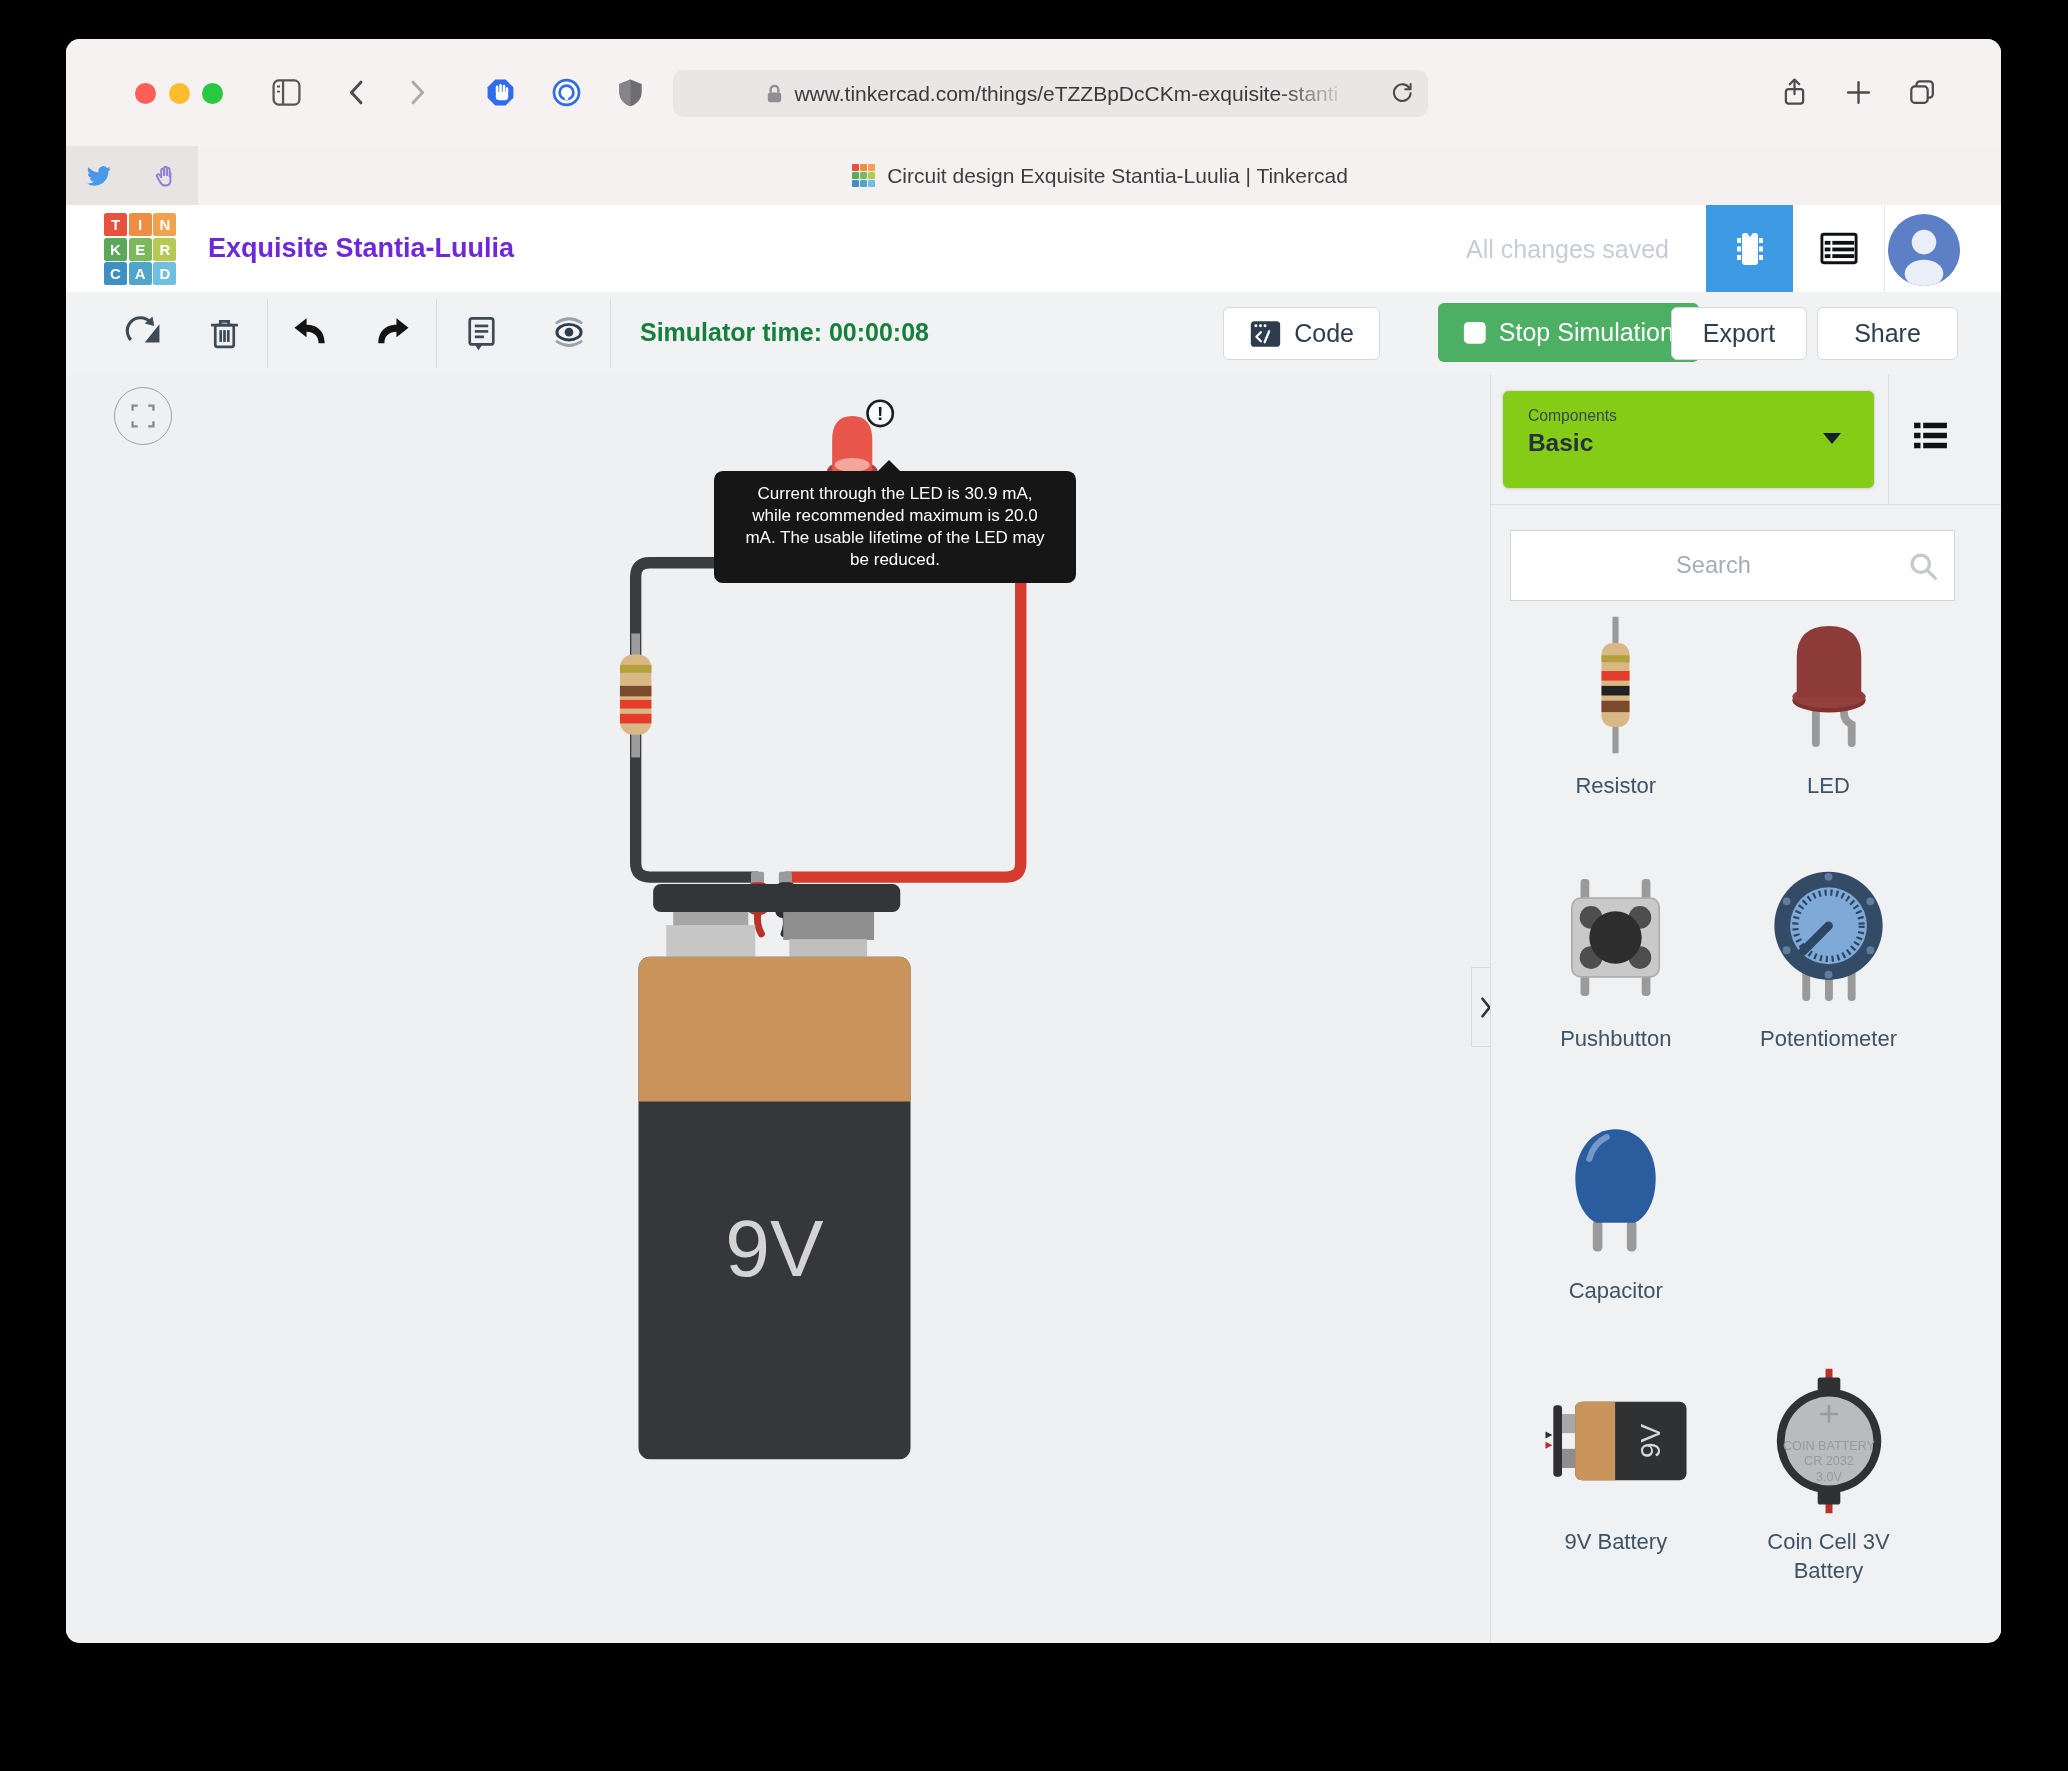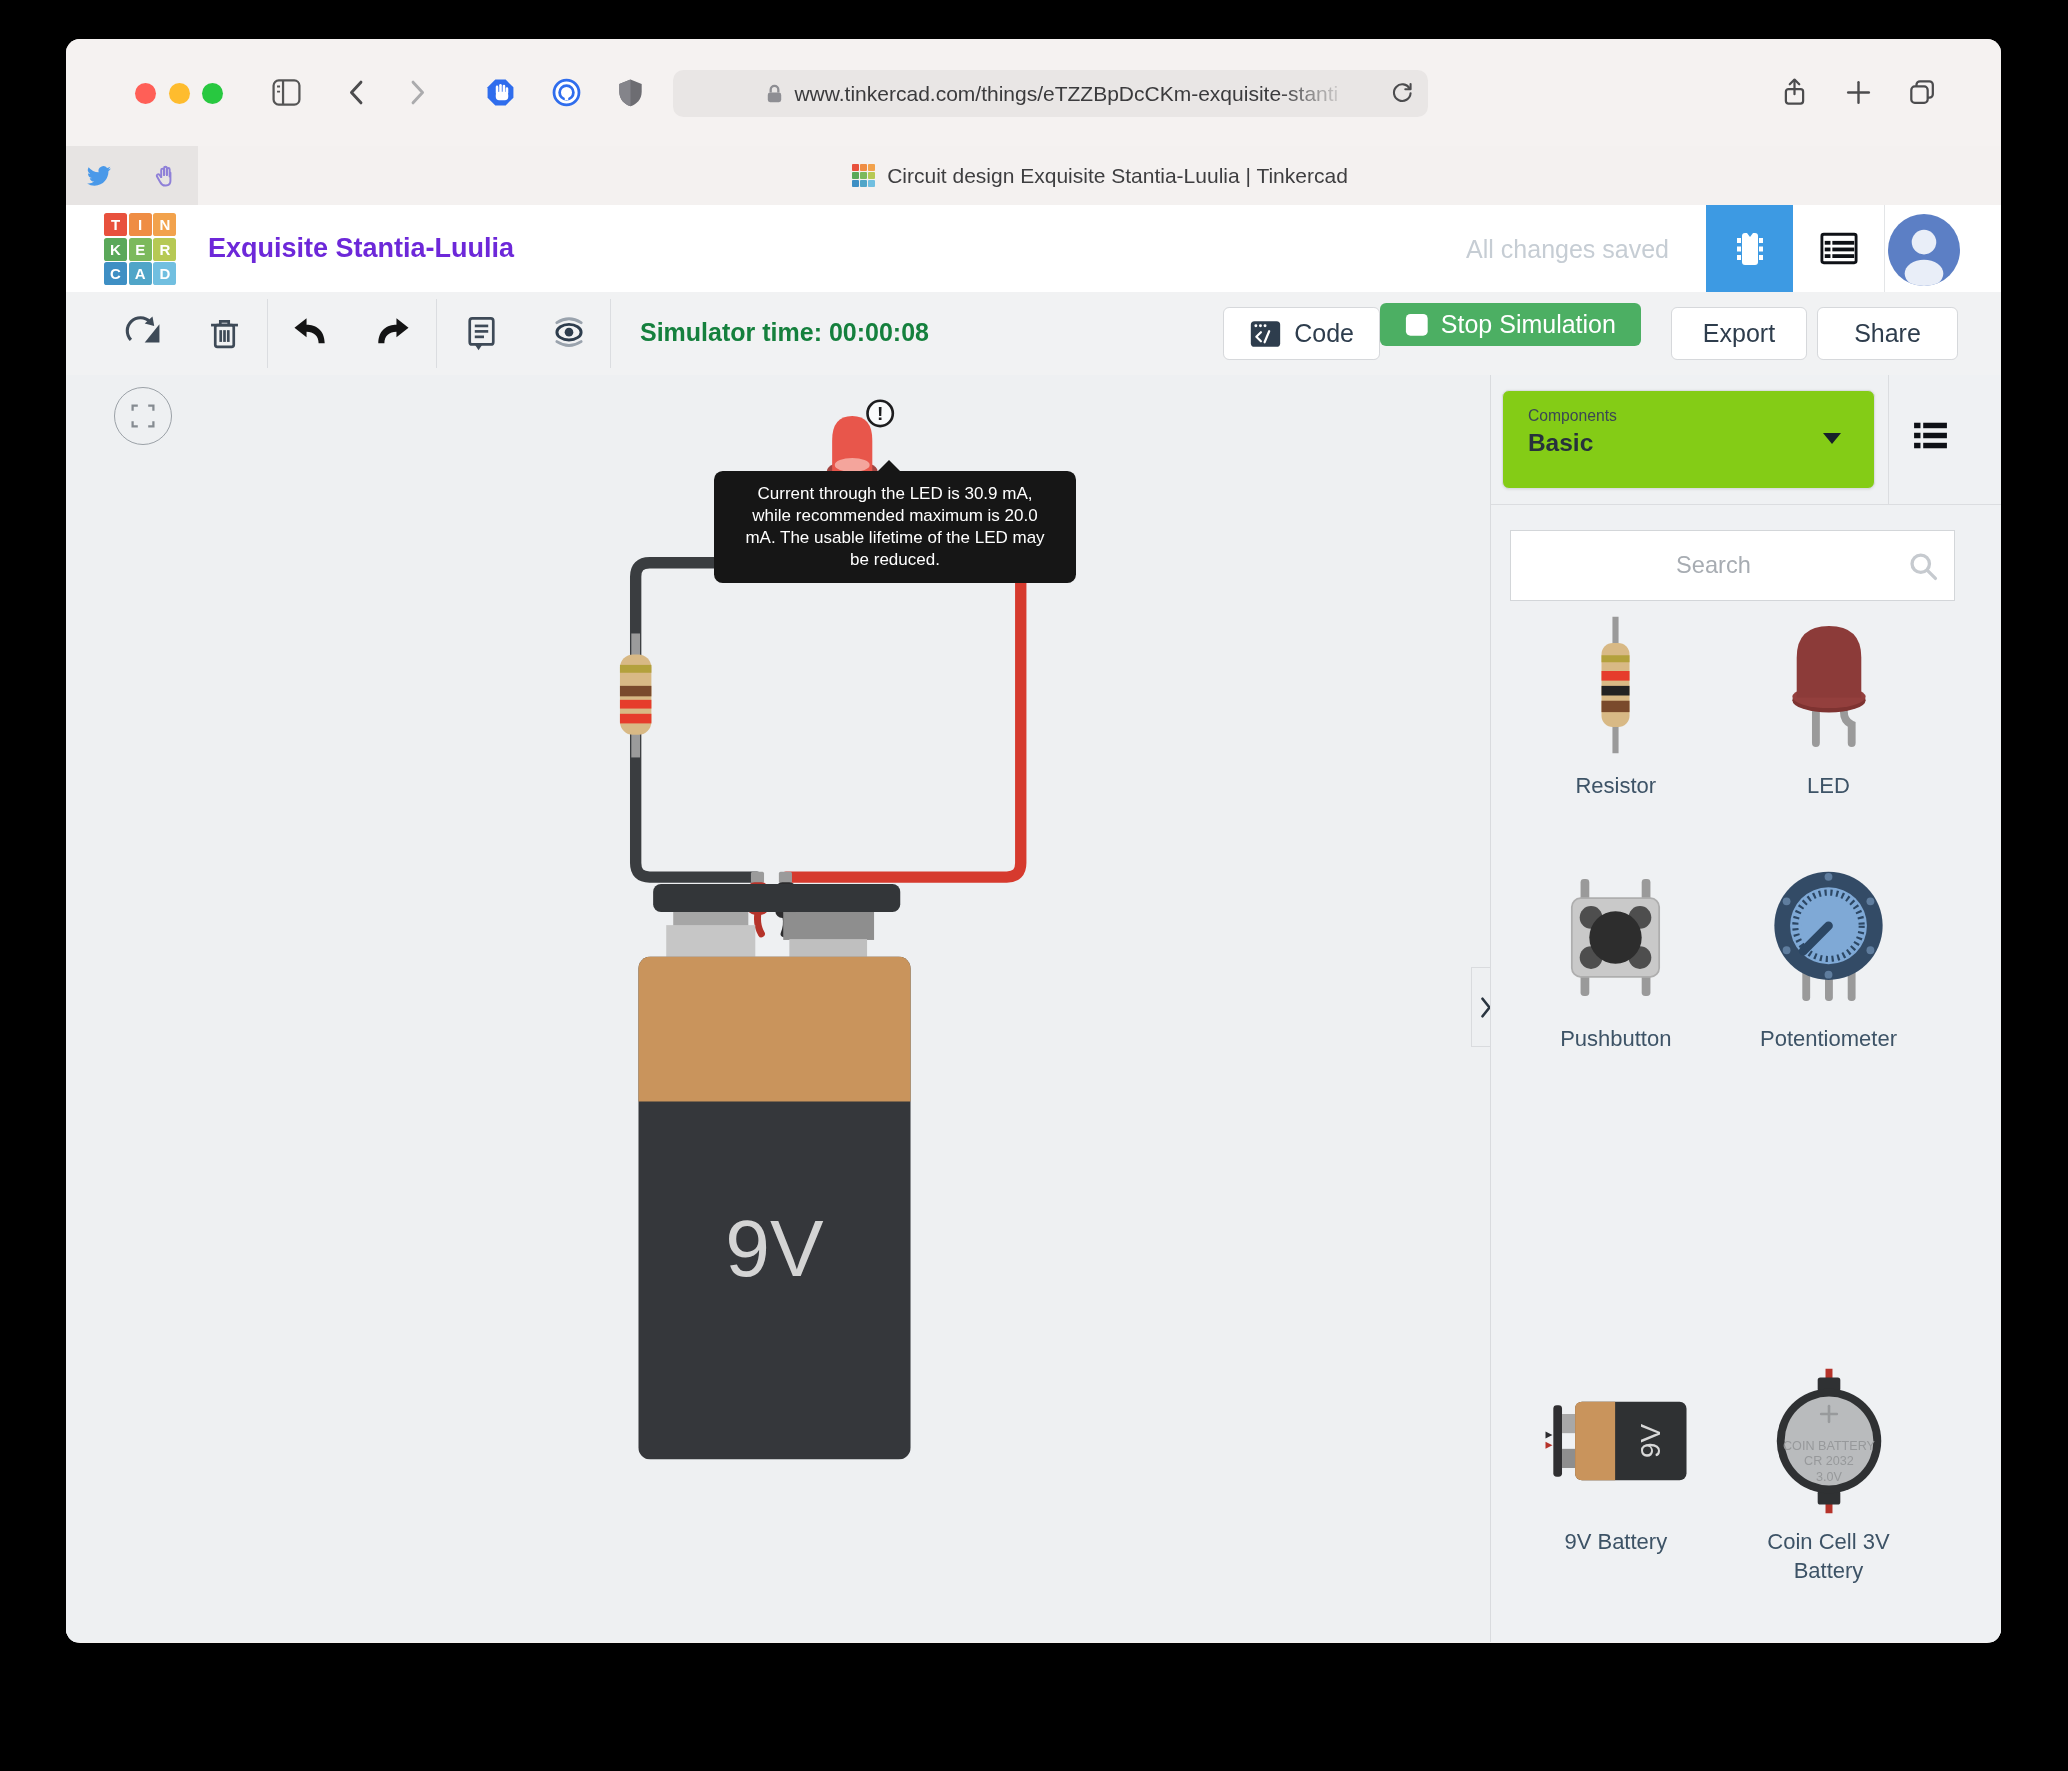--- a/index.html
+++ b/index.html
@@ -314,21 +314,21 @@
       <svg viewBox="0 0 36 32" width="33" height="30">
         <rect x="2" y="2" width="32" height="28" rx="4" fill="#2e3d4d"></rect>
         <circle cx="7.5" cy="7" r="1.6" fill="#fff"></circle>
             <circle cx="12.5" cy="7" r="1.6" fill="#fff"></circle>
             <circle cx="17.5" cy="7" r="1.6" fill="#fff"></circle>
         <polyline points="13,14 8,19 13,24" fill="none" stroke="#fff" stroke-width="2.4" stroke-linecap="round" stroke-linejoin="round"></polyline>
         <line x1="17" y1="25" x2="22" y2="13" stroke="#fff" stroke-width="2.4" stroke-linecap="round"></line>
       </svg>
       <span>Code</span>
     </div>
-    <div class="btn stopbtn" style="left:1314px;top:11.4px;width:261px;height:43px">
+    <div class="btn stopbtn" style="left:1372px;top:11.4px;width:261px;height:59px">
       <svg viewBox="0 0 26 26" width="23.6" height="23.6">
             <rect x="1" y="1" width="24" height="24" rx="5" fill="#fff"></rect>
           </svg>
       <span>Stop Simulation</span>
     </div>
     <div class="btn" style="left:1605px;top:15px;width:136px;height:53px">
       <span>Export</span>
     </div>
     <div class="btn" style="left:1751px;top:15px;width:141px;height:53px">
       <span>Share</span>
@@ -519,20 +519,33 @@
                 </g>
             <circle cx="75" cy="66" r="44" fill="#7fa9d6"></circle>
             <circle cx="75" cy="66" r="38" fill="none" stroke="#2c4764" stroke-width="7" stroke-dasharray="2.5 4.2"></circle>
             <circle cx="75" cy="66" r="31" fill="#7fa9d6"></circle>
             <line x1="75" y1="66" x2="46" y2="95" stroke="#2c4764" stroke-width="10" stroke-linecap="round"></line>
           </svg>
         </div>
         <div class="celllabel">Potentiometer</div>
       </div>
 
+      <div class="cell" style="left:18.3px;top:728px">
+        <div class="cellicon">
+          <svg viewBox="0 0 120 150" width="105" height="131">
+            <g fill="#9a9a9a">
+                  <rect x="34" y="110" width="11" height="36" rx="5"></rect>
+                  <rect x="73" y="110" width="11" height="36" rx="5"></rect>
+                </g>
+            <path d="M60 6 C87 6 106 30 106 62 C106 92 93 108 82 113 L38 113 C27 108 14 92 14 62 C14 30 33 6 60 6 Z" fill="#2a5c9e"></path>
+            <path d="M30 40 Q35 22 50 15" fill="none" stroke="#7499c8" stroke-width="7" stroke-linecap="round"></path>
+          </svg>
+        </div>
+        <div class="celllabel">Capacitor</div>
+      </div>
 
       <div class="cell" style="left:18.3px;top:979px">
         <div class="cellicon">
           <svg viewBox="0 0 170 110" width="148" height="96">
             <path d="M4 44 l8 4 -8 4 z" fill="#2c2c2e"></path>
             <path d="M4 56 l8 4 -8 4 z" fill="#b5332a"></path>
             <rect x="13" y="14" width="10" height="82" rx="4" fill="#2f2f31"></rect>
             <rect x="23" y="24" width="15" height="22" fill="#a8a8a8"></rect>
             <rect x="23" y="64" width="15" height="22" fill="#8e8e8e"></rect>
             <rect x="38" y="10" width="128" height="90" rx="8" fill="#2f3133"></rect>

